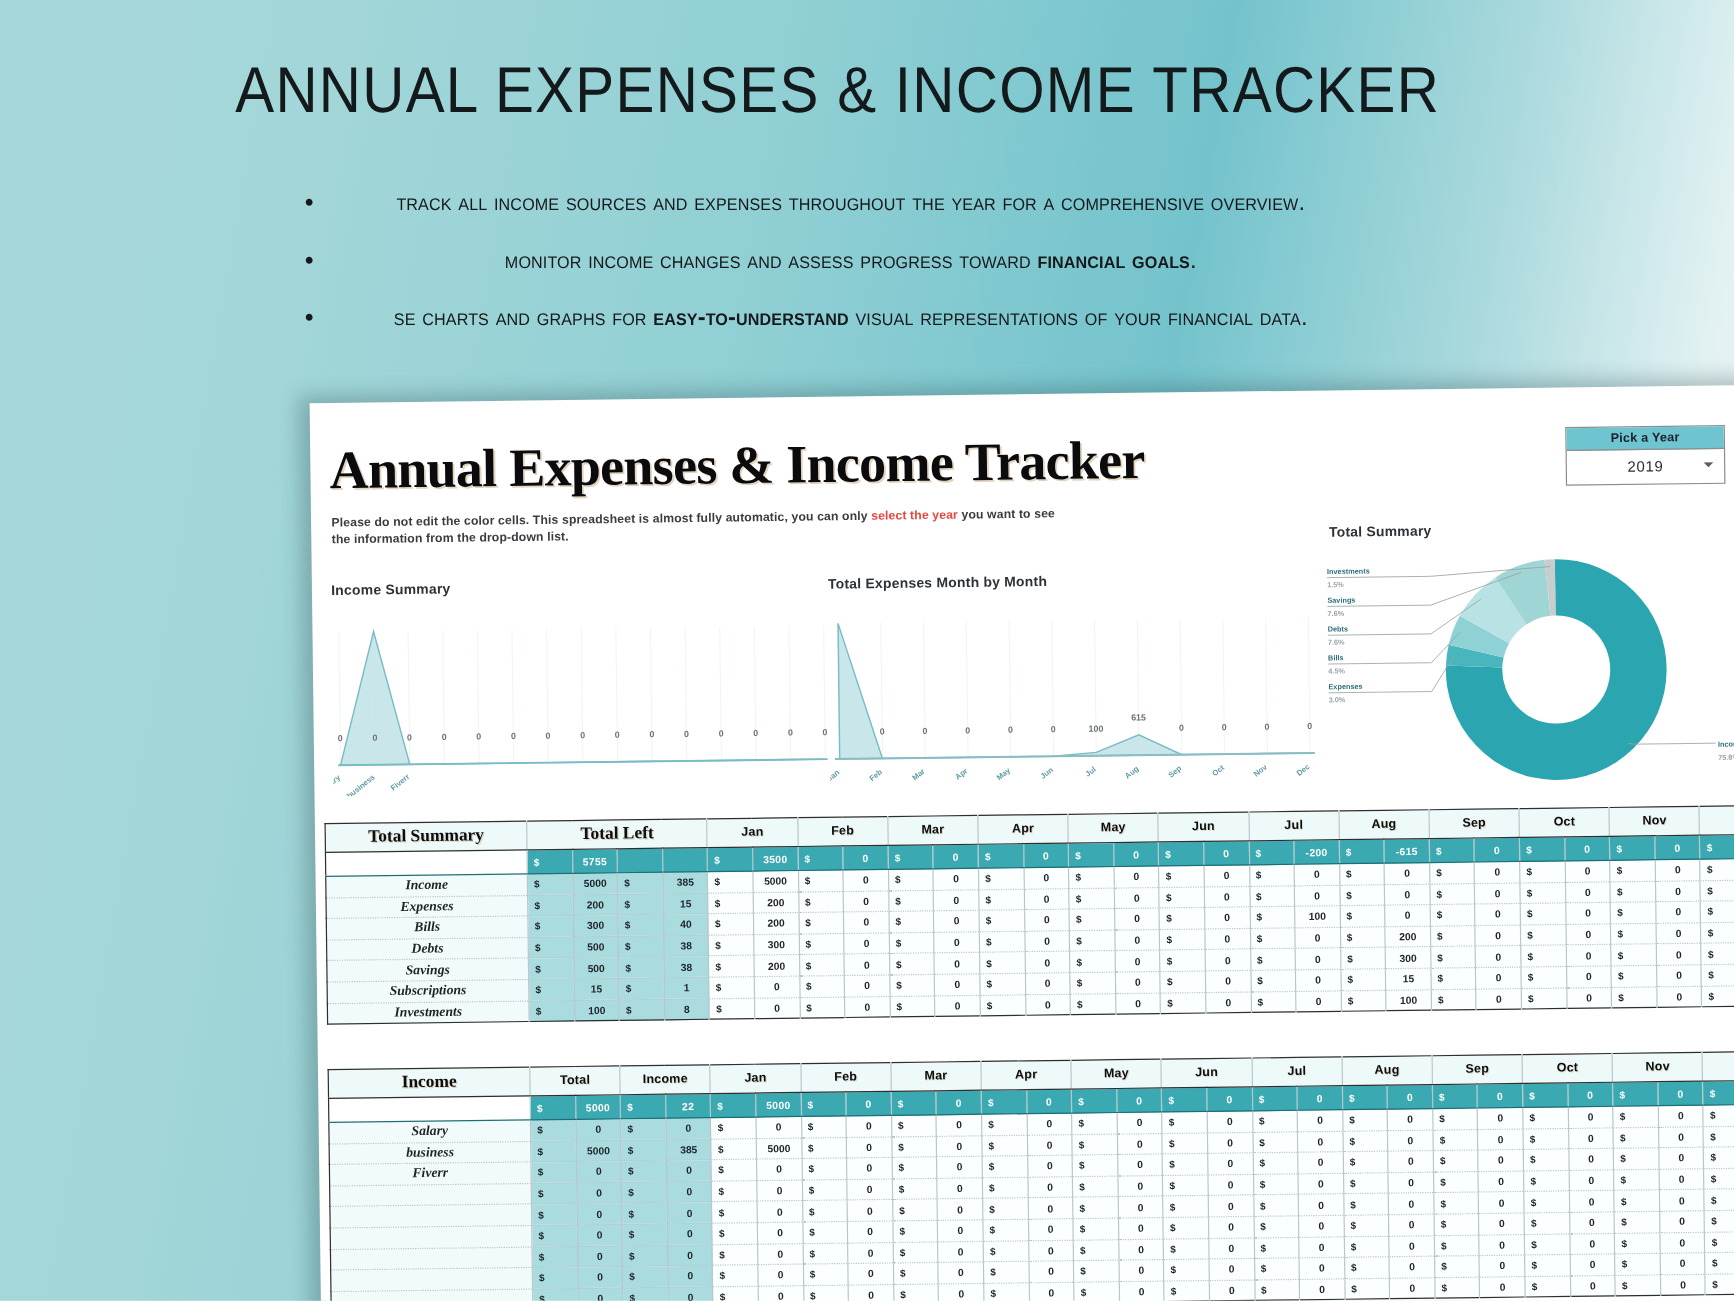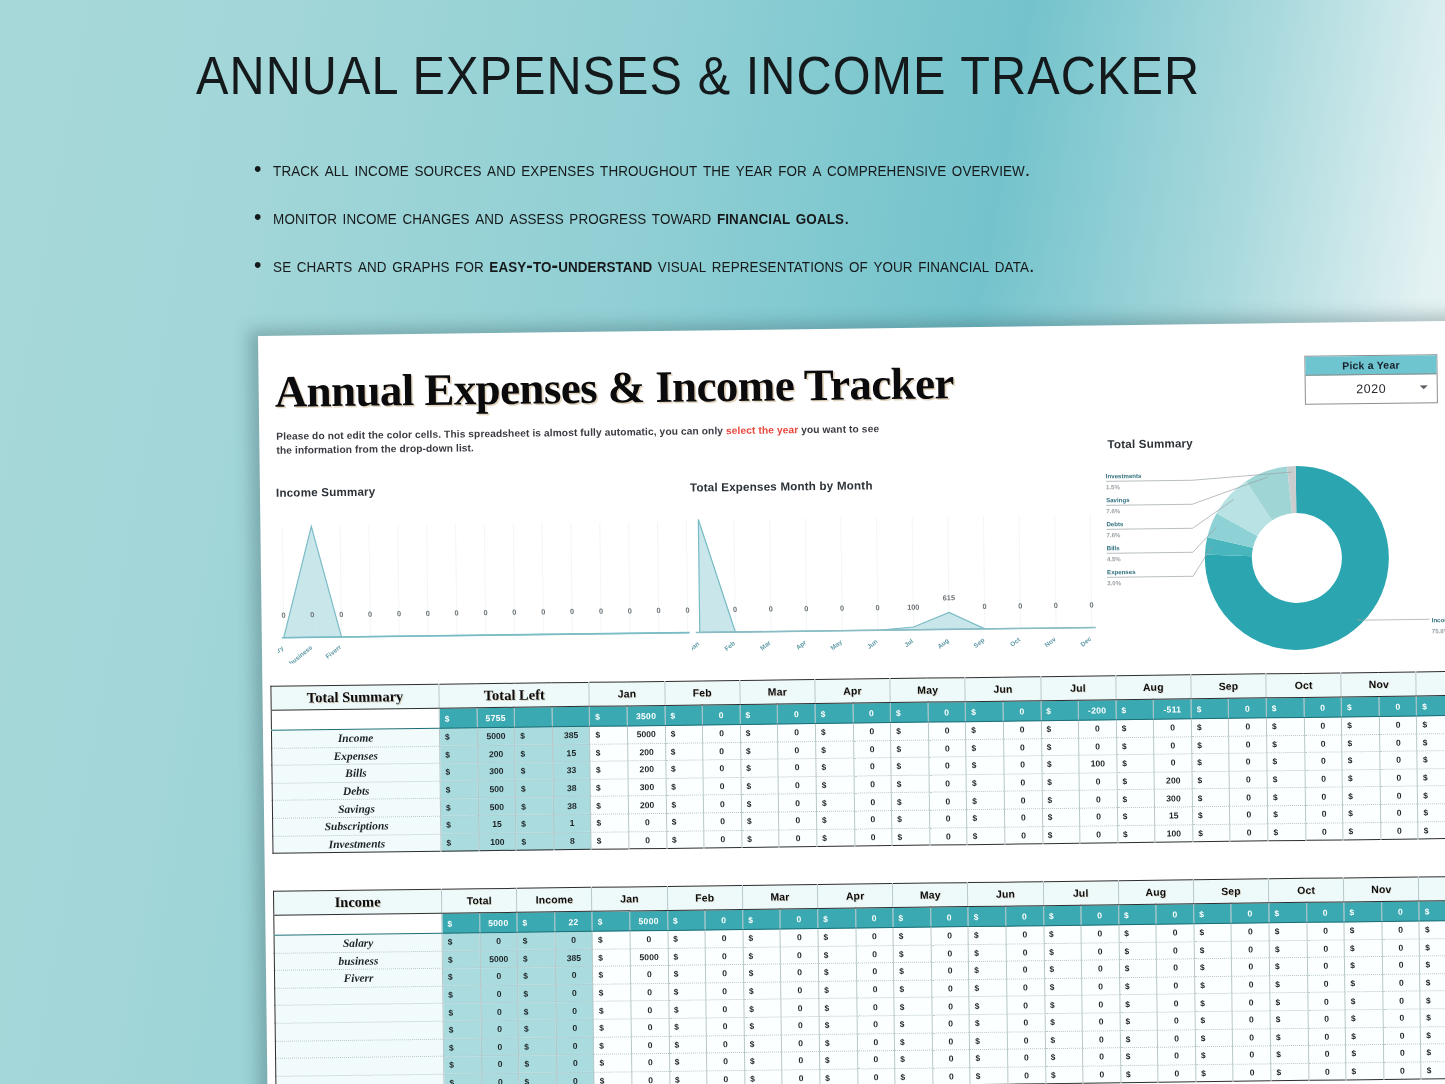--- a/index.html
+++ b/index.html
@@ -37,20 +37,21 @@
     transform-origin: left top;
     white-space: nowrap;
   }
 
   #bullet-list {
     position: absolute;
     left: 252px;
     top: 152px;
     width: 930px;
     list-style: none;
+    text-align: center;
   }
   #bullet-list li {
     position: relative;
     padding-left: 22px;
     margin-bottom: 14px;
     font-size: 20.5px;
     line-height: 1.65;
     color: #16191b;
     font-variant: small-caps;
     text-transform: lowercase;
@@ -261,21 +262,21 @@
 
     <div id="sheet-title">Annual Expenses &amp; Income Tracker</div>
 
     <div id="sheet-note">
       <span>Please do not edit the color cells. This spreadsheet is almost fully automatic, you can only </span><span class="hl">select the year</span><span> you want to see the information from the drop-down list.</span>
     </div>
 
     <div id="pick-year">
       <div id="pick-year-label">Pick a Year</div>
       <div id="pick-year-field">
-        <span>2020</span>
+        <span>2019</span>
         <span id="pick-year-caret"></span>
       </div>
     </div>
 
     <div id="chart-income">
       <div class="chart-title">Income Summary</div>
       <svg class="chart-svg" width="420" height="165" viewBox="0 0 420 165">
         <g id="inc-grid">
             <line x1="6" y1="28" x2="6" y2="139" stroke="#eef4f5" stroke-width="0.8"></line>
             <line x1="34.85714285714286" y1="28" x2="34.85714285714286" y2="139" stroke="#eef4f5" stroke-width="0.8"></line>
@@ -439,21 +440,21 @@
             <td class="num ">0</td>
             <td class="cur  thickleft">$</td>
             <td class="num ">0</td>
             <td class="cur  thickleft">$</td>
             <td class="num ">0</td>
             <td class="cur  thickleft">$</td>
             <td class="num ">0</td>
             <td class="cur  thickleft">$</td>
             <td class="num ">-200</td>
             <td class="cur  thickleft">$</td>
-            <td class="num ">-511</td>
+            <td class="num ">-615</td>
             <td class="cur  thickleft">$</td>
             <td class="num ">0</td>
             <td class="cur  thickleft">$</td>
             <td class="num ">0</td>
             <td class="cur  thickleft">$</td>
             <td class="num ">0</td>
             <td class="cur  thickleft">$</td>
           </tr>
           <tr>
             <td class="rowlabel">Income</td>
@@ -513,21 +514,21 @@
             <td class="num monthcell">0</td>
             <td class="cur monthcell thickleft">$</td>
             <td class="num monthcell">0</td>
             <td class="cur monthcell thickleft">$</td>
           </tr>
           <tr>
             <td class="rowlabel">Bills</td>
             <td class="cur tealcell thickleft">$</td>
             <td class="num tealcell">300</td>
             <td class="cur tealcell thickleft">$</td>
-            <td class="num tealcell">33</td>
+            <td class="num tealcell">40</td>
             <td class="cur monthcell thickleft">$</td>
             <td class="num monthcell">200</td>
             <td class="cur monthcell thickleft">$</td>
             <td class="num monthcell">0</td>
             <td class="cur monthcell thickleft">$</td>
             <td class="num monthcell">0</td>
             <td class="cur monthcell thickleft">$</td>
             <td class="num monthcell">0</td>
             <td class="cur monthcell thickleft">$</td>
             <td class="num monthcell">0</td>

